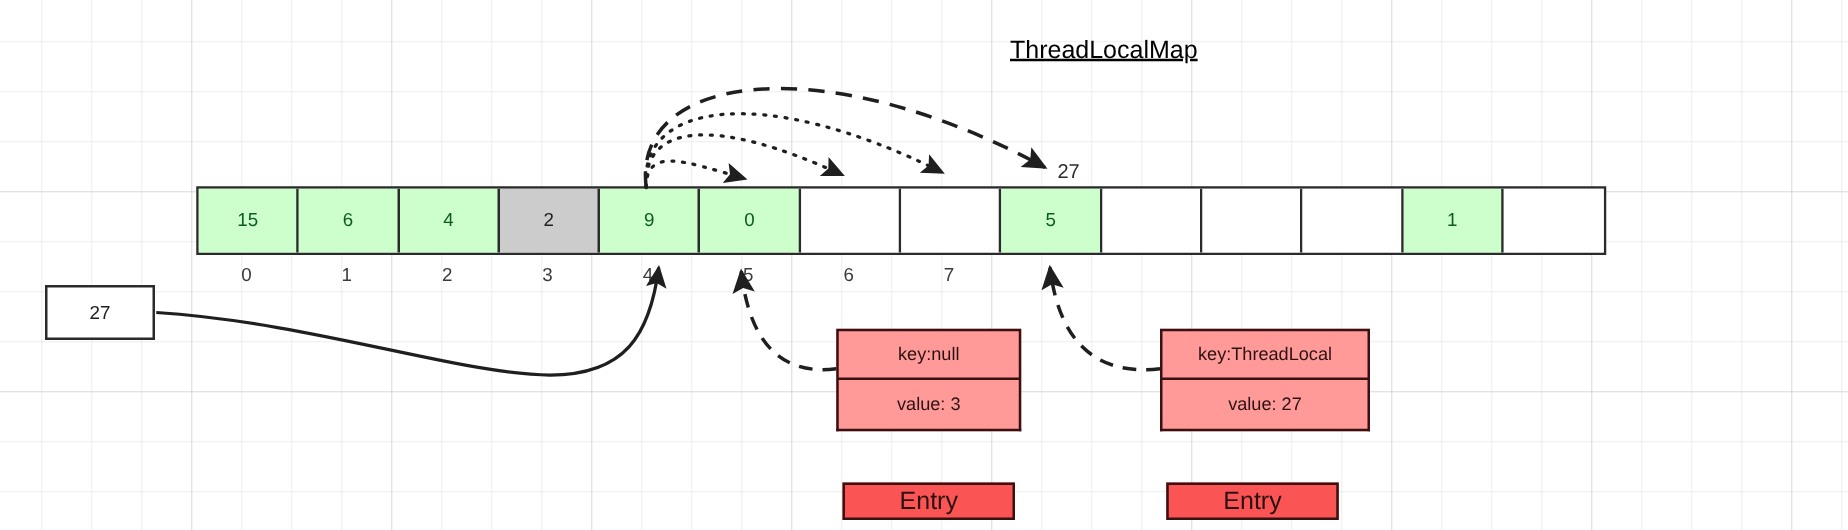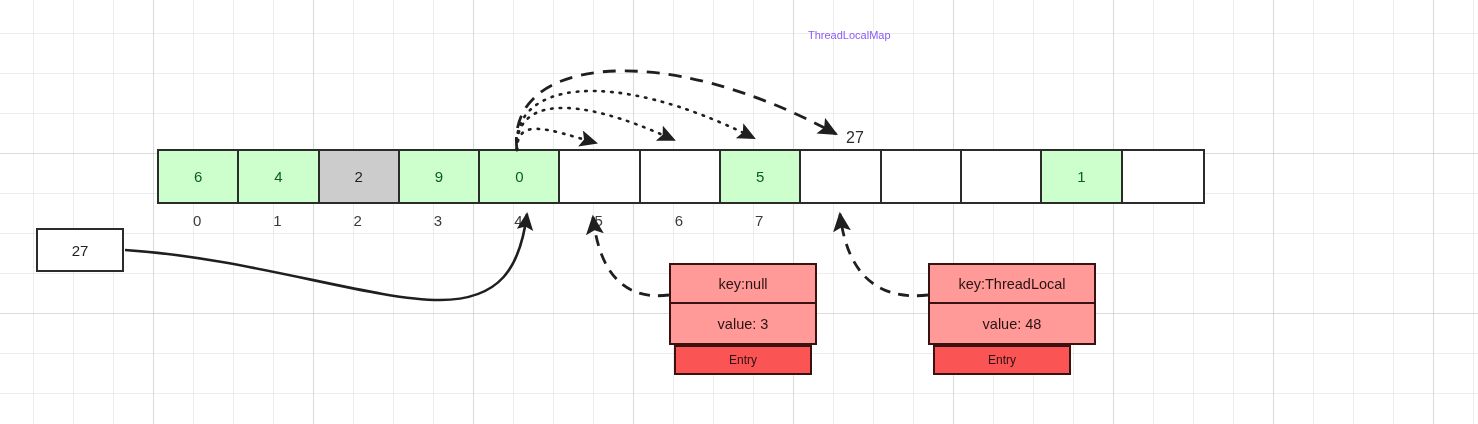--- a/index.html
+++ b/index.html
@@ -67,22 +67,23 @@
     border:2.5px solid #2b2b2b;
     background:#ffffff;
     display:flex;align-items:center;justify-content:center;
     font-size:15px;color:#1f1f1f;
     box-sizing:border-box;
   }
 
   
   #title{
     position:absolute;left:808px;top:29px;
-    font-size:11px;color:#8b5cf6;
+    font-size:20px;color:#000000;
     white-space:nowrap;
+    text-decoration:underline;
   }
 
   
   #slot-label{
     position:absolute;left:846px;top:129px;
     font-size:16px;color:#2b2b2b;
   }
 
   
   .entry{position:absolute;}
@@ -92,43 +93,45 @@
     display:flex;align-items:center;justify-content:center;
     font-size:14.5px;color:#2b1212;
     background:#ff9a99;
     height:41px;
   }
   .entry .row.second{border-top:none;}
   .entry .tag{
     border:2px solid #3a1111;
     box-sizing:border-box;
     display:flex;align-items:center;justify-content:center;
-    font-size:12px;color:#2b1212;
+    font-size:20px;color:#2b1212;
     background:#fb5454;
     height:30px;
+    margin-top:41px;
   }
   #entry-a{left:669px;top:263px;}
   #entry-a .row{width:148px;}
   #entry-a .tag{width:138px;margin-left:5px;}
   #entry-b{left:928px;top:263px;}
   #entry-b .row{width:168px;}
   #entry-b .tag{width:138px;margin-left:5px;}
 </style>
 </head>
 <body>
 
 <div id="grid"></div>
 
 <div id="stage">
 
   <div id="title">ThreadLocalMap</div>
 
   <div id="slot-label">27</div>
 
   <div id="array">
+    <div class="cell green">15</div>
     <div class="cell green">6</div>
     <div class="cell green">4</div>
     <div class="cell gray">2</div>
     <div class="cell green">9</div>
     <div class="cell green">0</div>
     <div class="cell empty"></div>
     <div class="cell empty"></div>
     <div class="cell green">5</div>
     <div class="cell empty"></div>
     <div class="cell empty"></div>
@@ -149,21 +152,21 @@
   <div id="valbox">27</div>
 
   <div class="entry" id="entry-a">
     <div class="row">key:null</div>
     <div class="row second">value: 3</div>
     <div class="tag">Entry</div>
   </div>
 
   <div class="entry" id="entry-b">
     <div class="row">key:ThreadLocal</div>
-    <div class="row second">value: 48</div>
+    <div class="row second">value: 27</div>
     <div class="tag">Entry</div>
   </div>
 
   <svg id="overlay" viewBox="0 0 1478 424">
     <defs>
       <marker id="arrowhead" markerWidth="9" markerHeight="9" refX="6.2" refY="3.2" orient="auto" markerUnits="strokeWidth">
         <path d="M0,0 L7,3.2 L0,6.4 L1.4,3.2 z" fill="#1f1f1f"></path>
       </marker>
     </defs>
 

